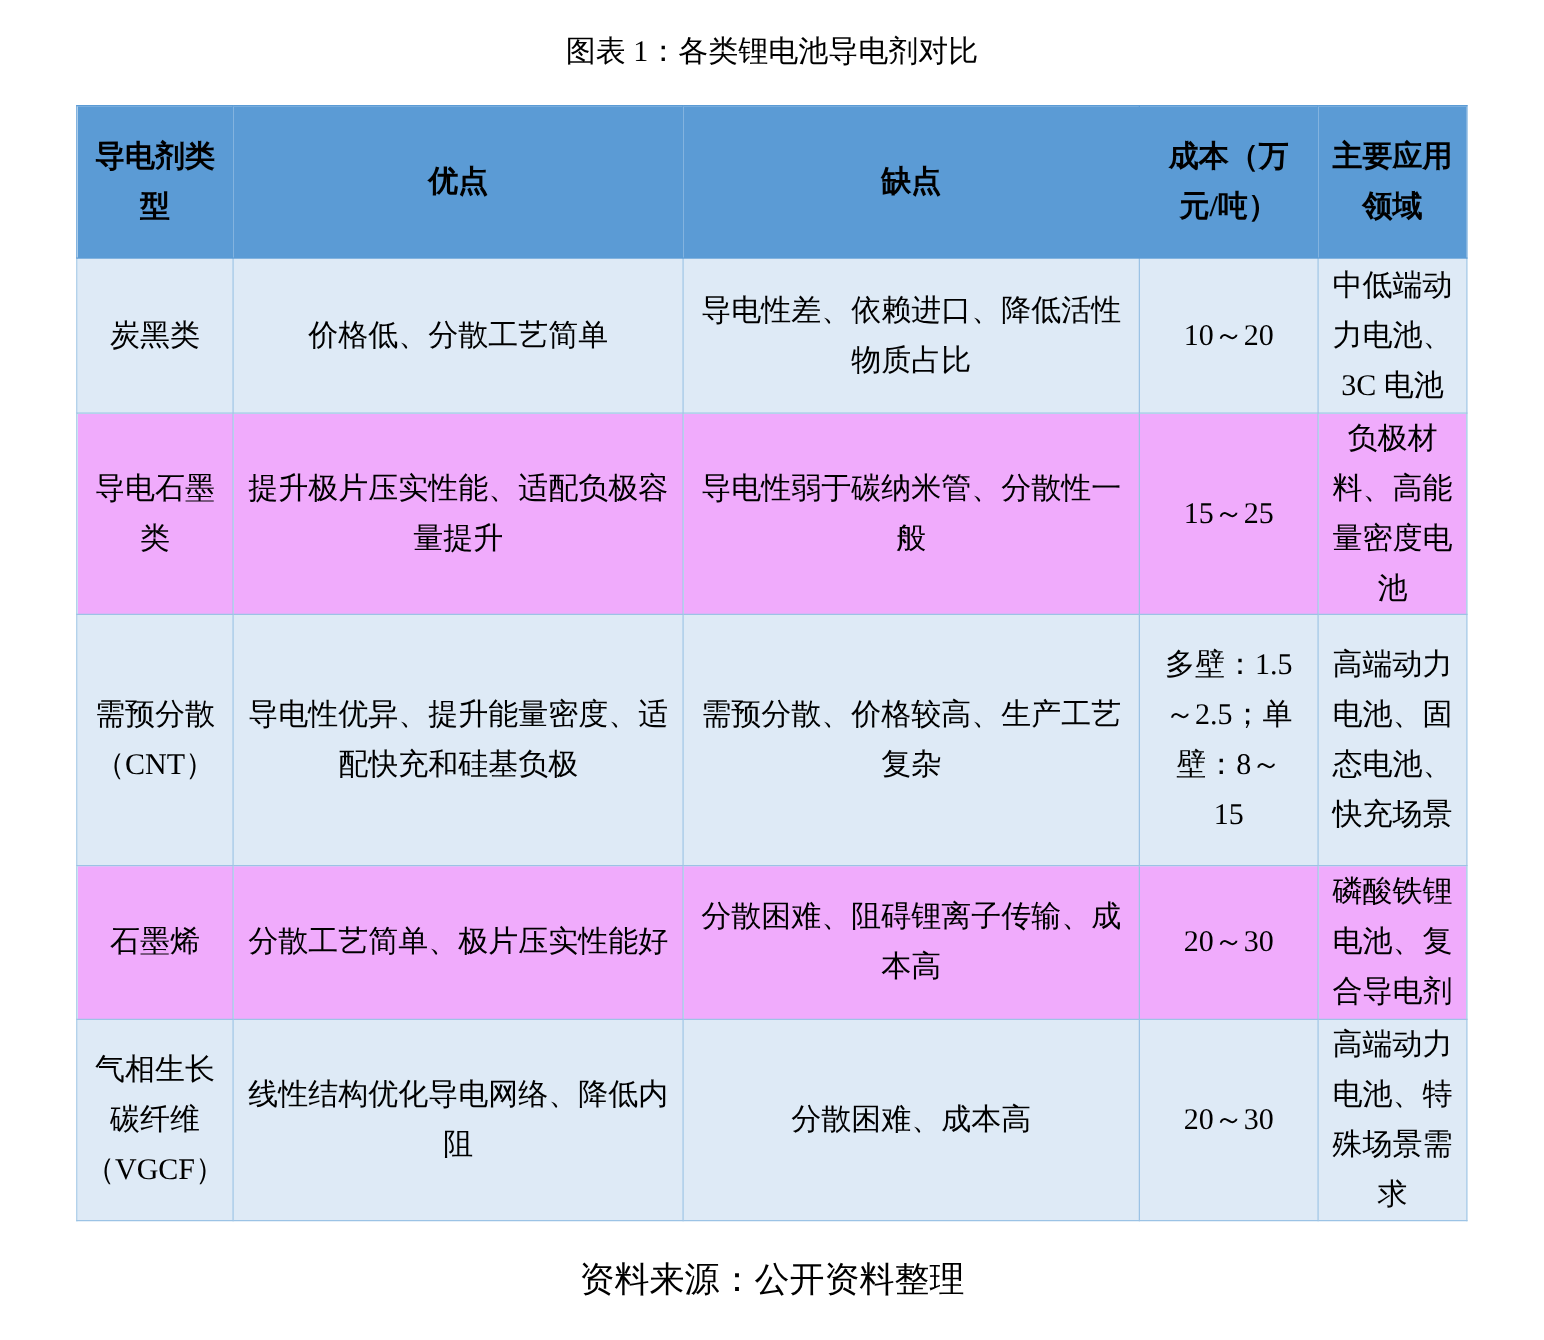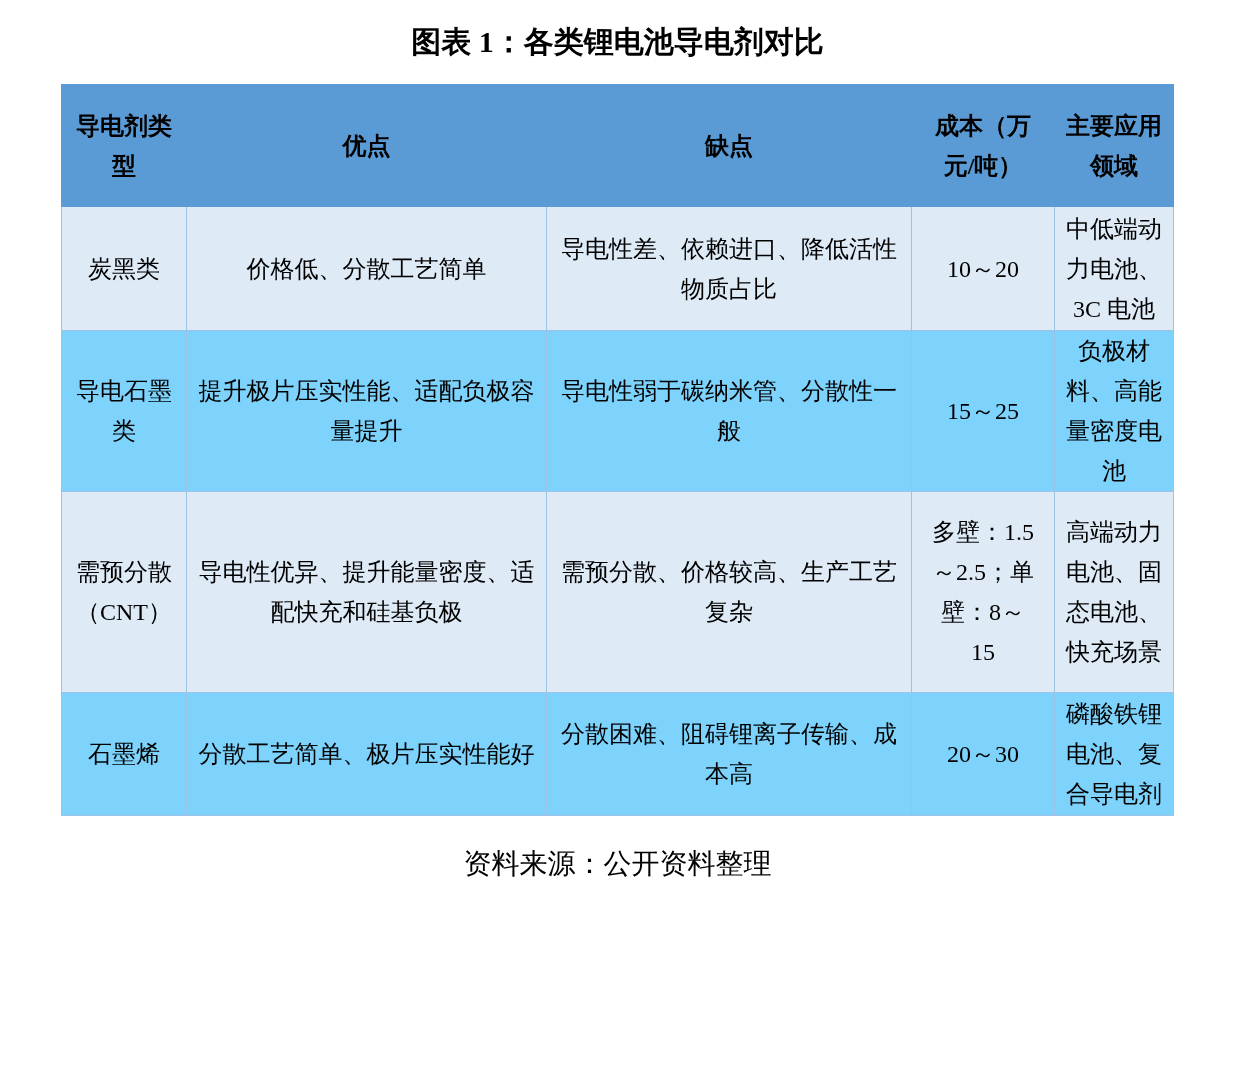--- a/index.html
+++ b/index.html
@@ -14,22 +14,22 @@
     position: relative;
     width: 1235px;
     height: 1072px;
     overflow: hidden;
   }
   .chart-title {
     margin: 0;
     padding-top: 20px;
     height: 44px;
     text-align: center;
-    font-size: 30px;
-    font-weight: bold;
+    font-size: 24px;
+    font-weight: normal;
     line-height: 44px;
   }
   table.cmp {
     table-layout: fixed;
     border-collapse: collapse;
     width: 1112px;
     margin: 20px auto 0 auto;
   }
   col.c1 { width: 125px; }
   col.c2 { width: 360px; }
@@ -53,21 +53,21 @@
     font-weight: bold;
   }
   tr.hdr      { height: 122px; margin-top: 16px; }
   tr.r0       { height: 124px; }
   tr.r1       { height: 159px; }
   tr.r2       { height: 201px; }
   tr.r3       { height: 123px; }
   tr.r4       { height: 160px; }
 
   tr.alt  td { background: #DEEAF6; }
-  tr.plain td { background: #7dd3fc; }
+  tr.plain td { background: #f0abfc; }
 
   td.col-type { font-weight: normal; padding: 0 6px; }
   th.col-type { padding: 0 6px; }
   td.col-cost, th.col-cost { padding: 0 20px; }
   td.col-apps, th.col-apps { padding: 0 8px; }
 
   .source-note {
     margin-top: 28px;
     text-align: center;
     font-size: 28px;
@@ -120,18 +120,25 @@
         <td class="col-cost">多壁：1.5～2.5；单壁：8～15</td>
         <td class="col-apps">高端动力电池、固态电池、快充场景</td>
       </tr>
       <tr class="r3 plain">
         <td class="col-type">石墨烯</td>
         <td>分散工艺简单、极片压实性能好</td>
         <td>分散困难、阻碍锂离子传输、成本高</td>
         <td class="col-cost">20～30</td>
         <td class="col-apps">磷酸铁锂电池、复合导电剂</td>
       </tr>
+      <tr class="r4 alt">
+        <td class="col-type">气相生长碳纤维（VGCF）</td>
+        <td>线性结构优化导电网络、降低内阻</td>
+        <td>分散困难、成本高</td>
+        <td class="col-cost">20～30</td>
+        <td class="col-apps">高端动力电池、特殊场景需求</td>
+      </tr>
     </tbody>
   </table>
 
   <div class="source-note">资料来源：公开资料整理</div>
 
 </div>
 
 </body></html>

